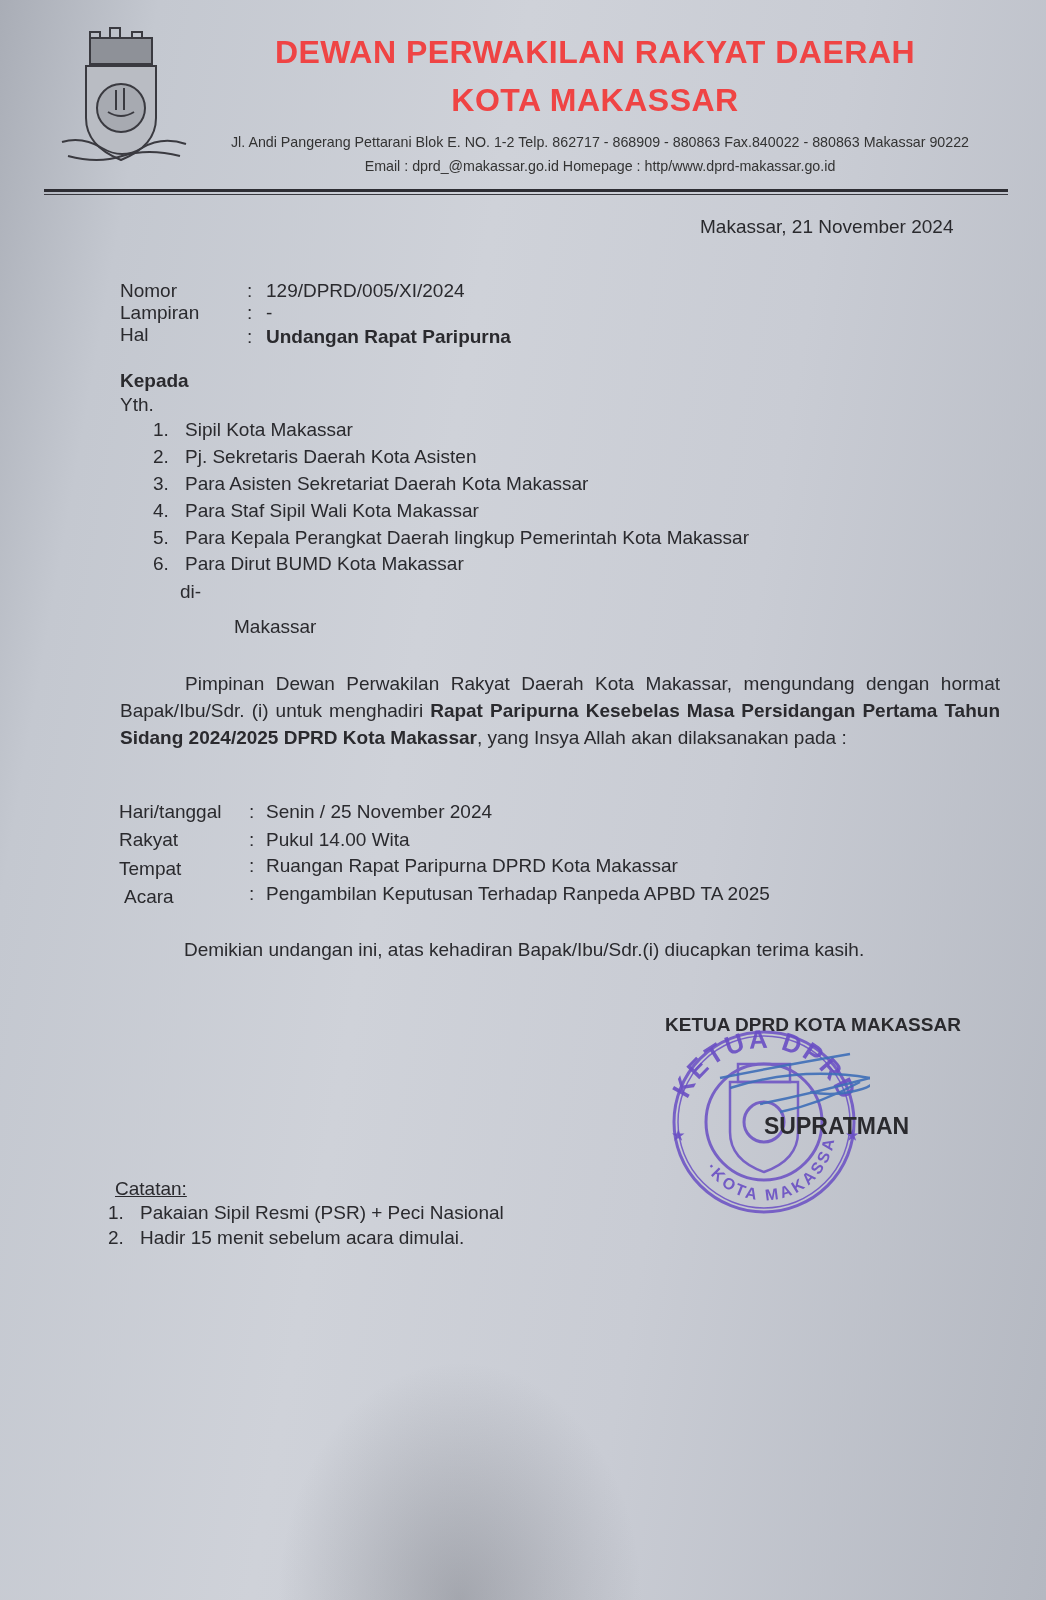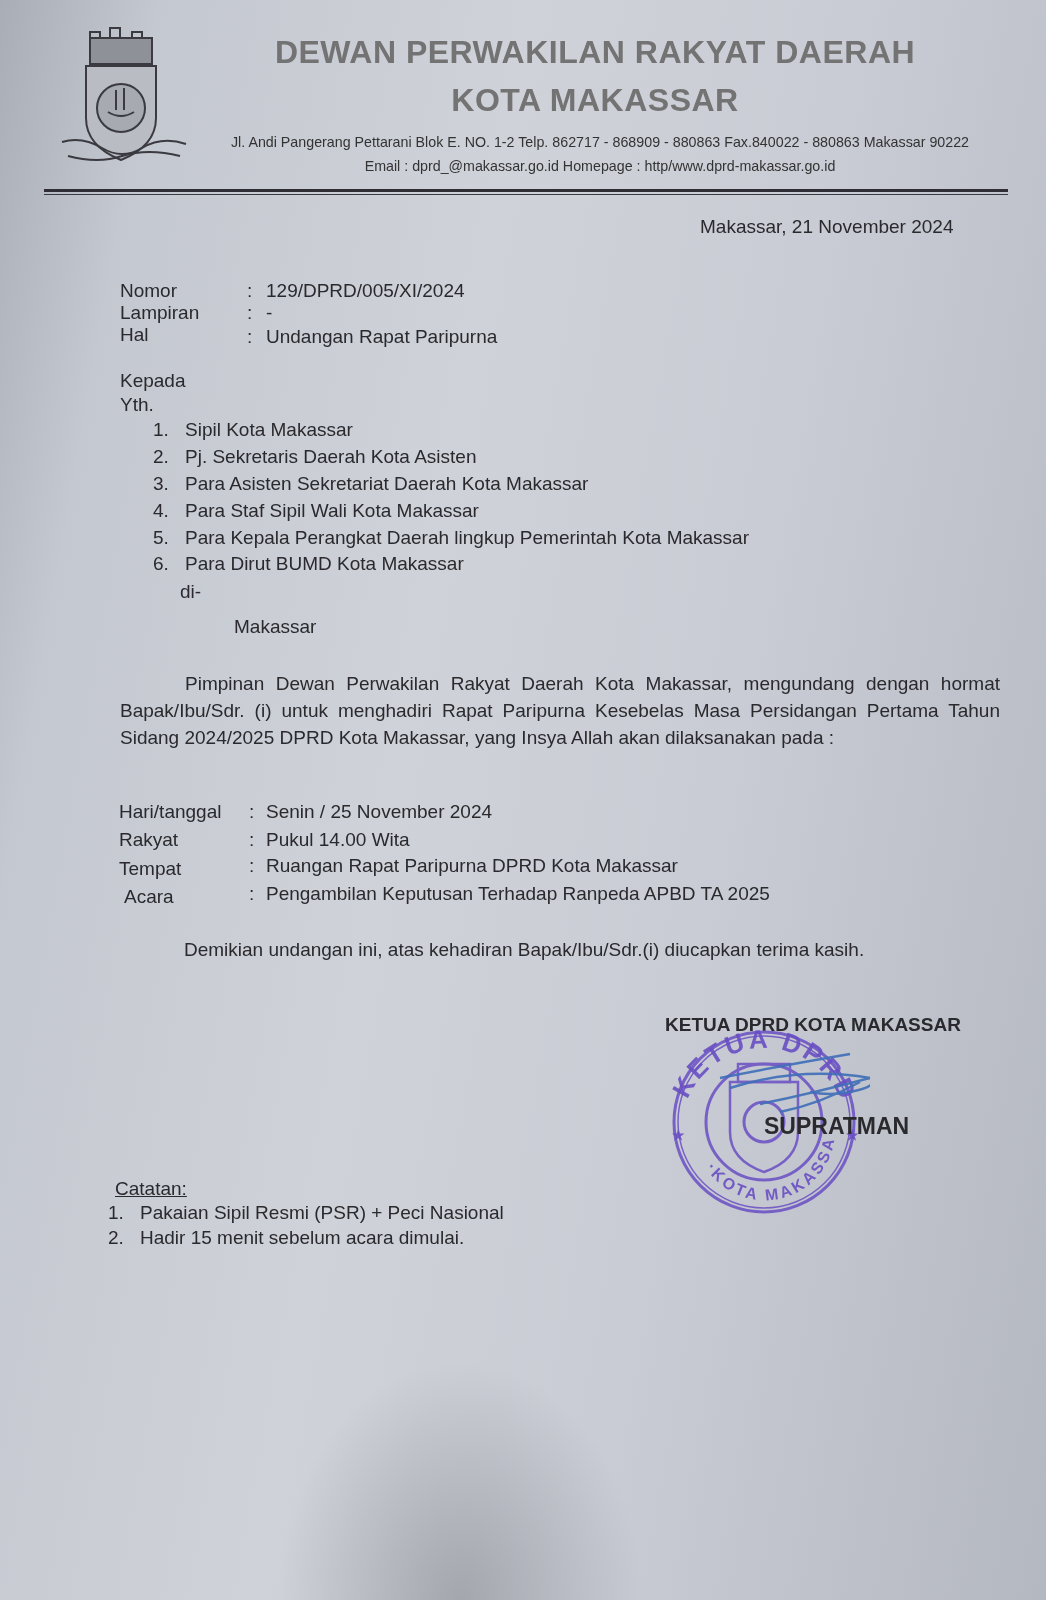--- a/index.html
+++ b/index.html
@@ -10,28 +10,28 @@
   }
   .shadow {
     position: absolute; left: 0; top: 1260px; width: 1046px; height: 340px;
     background: radial-gradient(ellipse 260px 340px at 460px 340px, rgba(90,92,100,0.35), rgba(0,0,0,0) 70%);
     pointer-events: none;
   }
   .page { position: absolute; left: 0; top: 0; width: 1046px; height: 1600px; }
 
   .logo { position: absolute; left: 58px; top: 24px; width: 136px; height: 150px; }
   .kop-title { position: absolute; left: 200px; top: 28px; width: 790px; text-align: center;
-    font-weight: bold; font-size: 32px; letter-spacing: 0.5px; color: #737373; line-height: 48px; }
+    font-weight: bold; font-size: 32px; letter-spacing: 0.5px; color: #ef4444; line-height: 48px; }
   .kop-addr { position: absolute; left: 200px; top: 130px; width: 800px; text-align: center;
     font-size: 15px; color: #333; line-height: 24px; transform: scaleX(0.95); transform-origin: center; }
   .rule1 { position: absolute; left: 44px; top: 189px; width: 964px; height: 3px; background: #2e2e34; }
   .rule2 { position: absolute; left: 44px; top: 194px; width: 964px; height: 1px; background: #3a3a40; }
 
   .t { position: absolute; font-size: 19px; line-height: 26px; white-space: nowrap; }
-  .b { font-weight: normal; }
+  .b { font-weight: bold; }
   .date { left: 700px; top: 214px; }
 
   .meta-label { left: 120px; }
   .meta-colon { left: 247px; }
   .meta-val { left: 266px; }
 
   .para { position: absolute; left: 120px; top: 670px; width: 880px; font-size: 19px; line-height: 27px;
     text-align: justify; }
   .para .indent { display: inline-block; width: 65px; }
 

